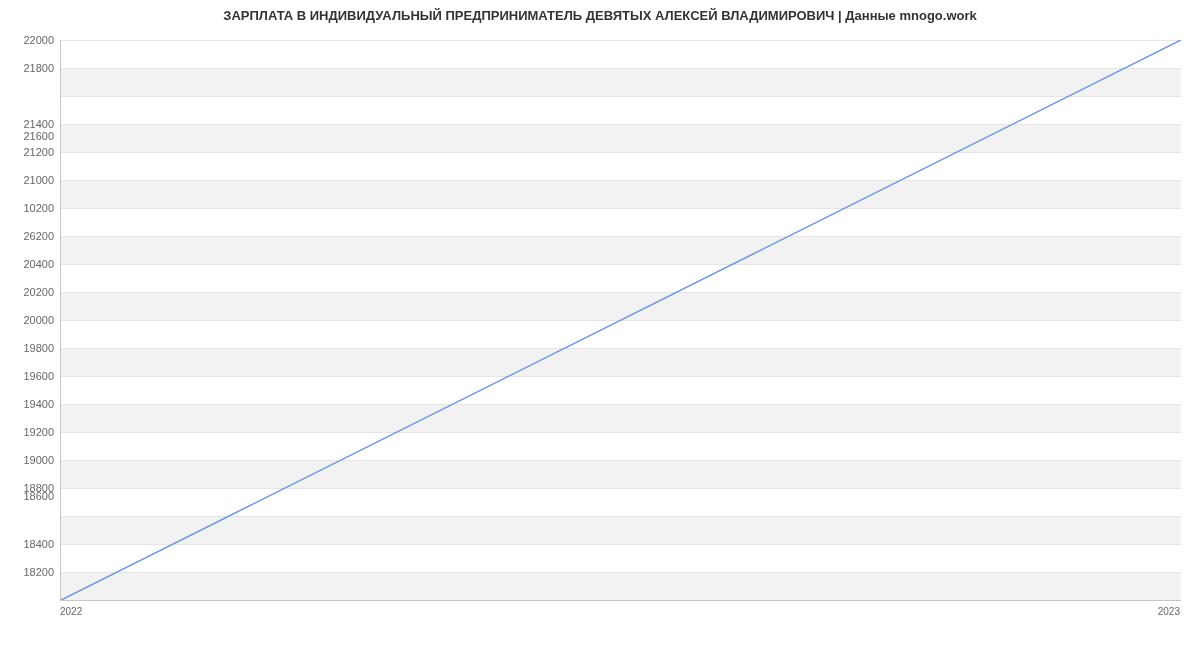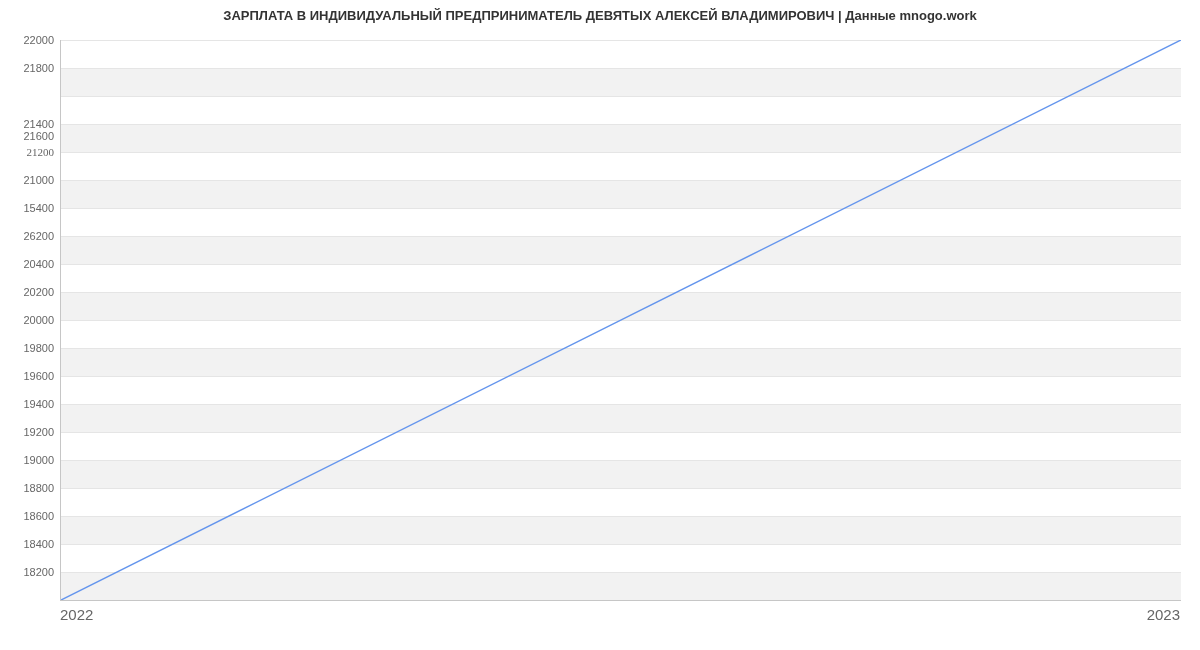--- a/index.html
+++ b/index.html
@@ -55,21 +55,21 @@
     right: 1146px; 
     transform: translateY(-50%);
     font-size: 11px;
     color: #666666;
     text-align: right;
     width: 50px;
   }
   .xtick {
     position: absolute;
     top: 606px;
-    font-size: 15px;
+    font-size: 10px;
     color: #666666;
   }
   .xtick-left { left: 60px; }
   .xtick-right { right: 20px; text-align: right; }
 </style>
 </head>
 <body>
 
 <div class="chart-wrap">
   <div class="title">ЗАРПЛАТА В ИНДИВИДУАЛЬНЫЙ ПРЕДПРИНИМАТЕЛЬ ДЕВЯТЫХ АЛЕКСЕЙ ВЛАДИМИРОВИЧ | Данные mnogo.work</div>
@@ -110,34 +110,34 @@
       </div>
     <svg id="line-svg" width="1120" height="560" viewBox="0 0 1120 560" preserveAspectRatio="none" style="position:absolute;left:0;top:0;">
         <polyline points="0,560 1120,0" fill="none" stroke="#6495ed" stroke-width="1.5" vector-effect="non-scaling-stroke"></polyline>
       </svg>
   </div>
 
   <div id="yticks">
       <div class="ytick" style="top: 628px; margin-top: 41px;">18000</div>
       <div class="ytick" style="top: 572px;">18200</div>
       <div class="ytick" style="top: 544px;">18400</div>
-      <div class="ytick" style="top: 516px;">18600</div>
+      <div class="ytick" style="top: 496px;">18600</div>
       <div class="ytick" style="top: 488px;">18800</div>
       <div class="ytick" style="top: 460px;">19000</div>
       <div class="ytick" style="top: 432px;">19200</div>
       <div class="ytick" style="top: 404px;">19400</div>
       <div class="ytick" style="top: 376px;">19600</div>
       <div class="ytick" style="top: 348px;">19800</div>
       <div class="ytick" style="top: 320px;">20000</div>
       <div class="ytick" style="top: 292px;">20200</div>
       <div class="ytick" style="top: 264px;">20400</div>
       <div class="ytick" style="top: 236px;">26200</div>
-      <div class="ytick" style="top: 208px;">15400</div>
+      <div class="ytick" style="top: 208px;">10200</div>
       <div class="ytick" style="top: 180px;">21000</div>
-      <div class="ytick" style="top: 152px; font-family: Liberation Serif, serif;">21200</div>
+      <div class="ytick" style="top: 152px;">21200</div>
       <div class="ytick" style="top: 124px;">21400</div>
       <div class="ytick" style="top: 96px; margin-top: 40px;">21600</div>
       <div class="ytick" style="top: 68px;">21800</div>
       <div class="ytick" style="top: 40px;">22000</div>
     </div>
 
   <div class="xtick xtick-left">2022</div>
   <div class="xtick xtick-right">2023</div>
 </div>
 

